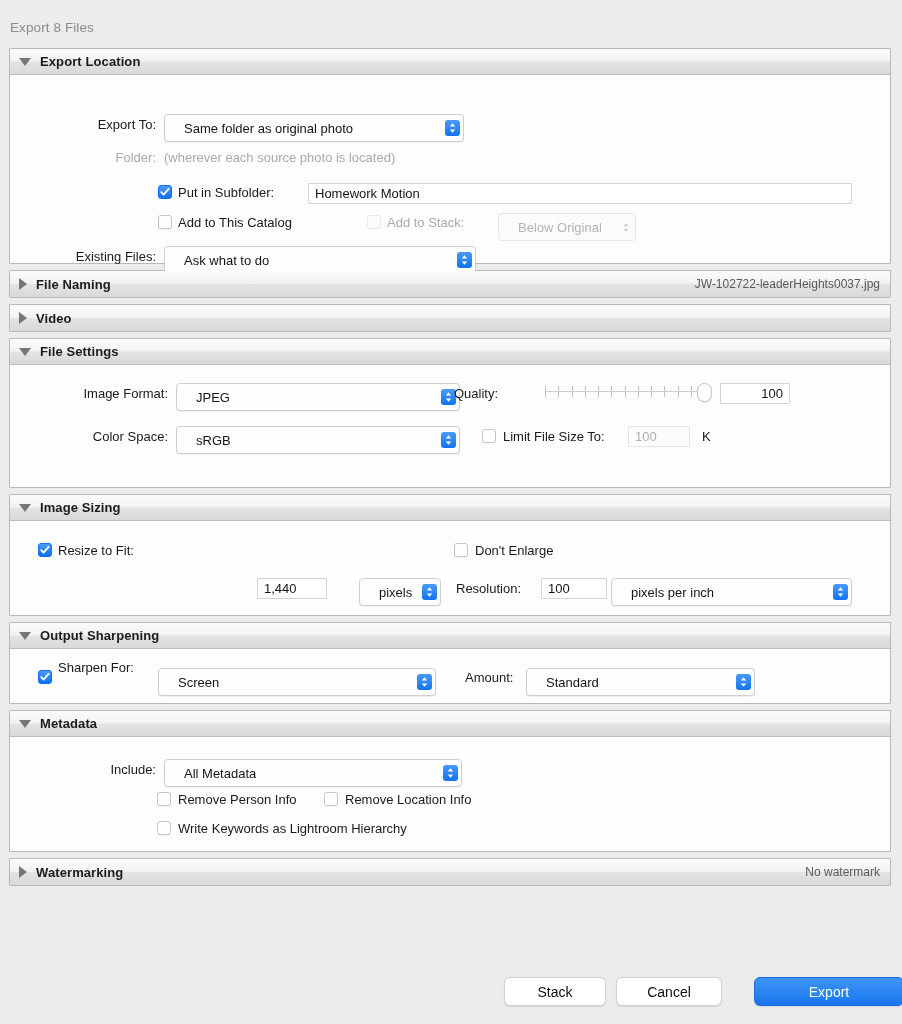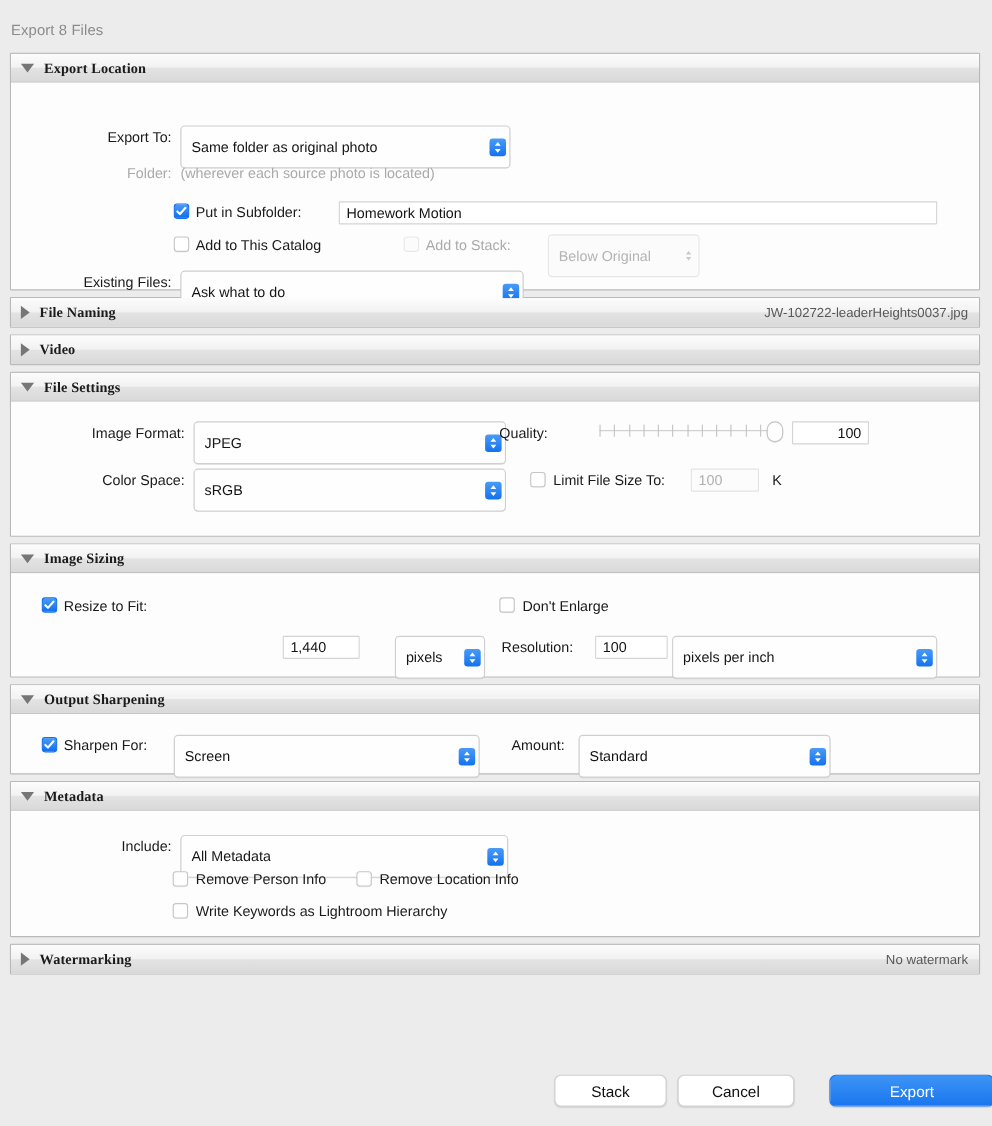--- a/index.html
+++ b/index.html
@@ -63,21 +63,20 @@
   .tri.right {
     border-top: 6px solid transparent;
     border-bottom: 6px solid transparent;
     border-left: 8px solid #767676;
   }
   .sec-title {
     font-size: 13px;
     font-weight: bold;
     color: #1b1b1b;
     letter-spacing: .1px;
-    font-family: Liberation Serif, serif;
   }
   .sec-summary {
     margin-left: auto;
     font-size: 12px;
     color: #585858;
   }
 
   .sec-body { position: relative; }
 
   
@@ -87,28 +86,28 @@
     color: #1a1a1a;
     text-align: right;
     white-space: nowrap;
   }
   .lbl.left { text-align: left; }
   .lbl.dim { color: #aaaaaa; }
 
   
   .popup {
     position: absolute;
-    height: 39px;
+    height: 28px;
     background: #fefefe;
     border: 1px solid #cfcfcf;
     border-radius: 4px;
     box-shadow: 0 0.5px 0.5px rgba(0,0,0,.10);
     display: flex;
     align-items: center;
-    padding-left: 9px;
+    padding-left: 19px;
   }
   .popup .pv {
     font-size: 13px;
     color: #141414;
     white-space: nowrap;
     overflow: hidden;
   }
   .popup .chev {
     position: absolute;
     right: 3px; top: 50%;
@@ -423,21 +422,21 @@
     <div class="sec-head">
       <span class="tri down"></span>
       <span class="sec-title">Output Sharpening</span>
     </div>
     <div class="sec-body" style="height:54px;">
       <div class="cb on" style="left:28px; top:21px;">
         <svg width="12" height="12" viewBox="0 0 12 12">
             <path d="M2.2 6.2 L4.6 8.6 L9.6 2.9" stroke="#fff" stroke-width="1.9" fill="none" stroke-linecap="round" stroke-linejoin="round"></path>
           </svg>
       </div>
-      <div class="lbl left" style="left:48px; top:21px;">Sharpen For:</div>
+      <div class="lbl left" style="left:48px; top:11px;">Sharpen For:</div>
       <div class="popup" style="left:148px; top:19px; width:278px;">
         <span class="pv">Screen</span>
         <span class="chev">
           <svg width="9" height="12" viewBox="0 0 9 12">
               <path d="M4.5 1.2 L7.2 4.6 L1.8 4.6 Z" fill="#fff"></path>
               <path d="M4.5 10.8 L1.8 7.4 L7.2 7.4 Z" fill="#fff"></path>
             </svg>
         </span>
       </div>
       <div class="lbl left" style="left:455px; top:21px;">Amount:</div>

